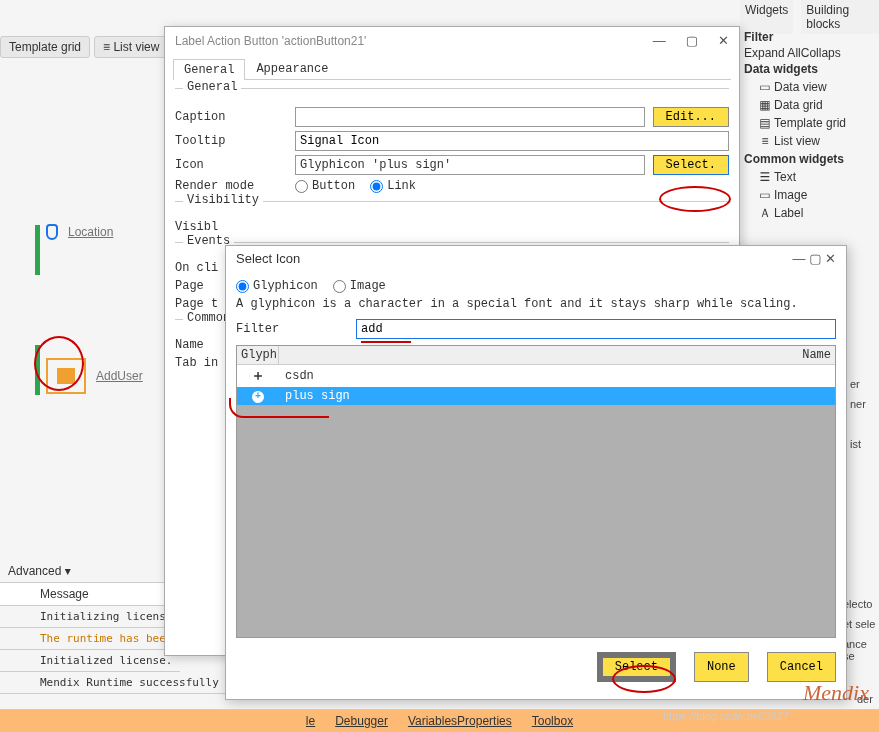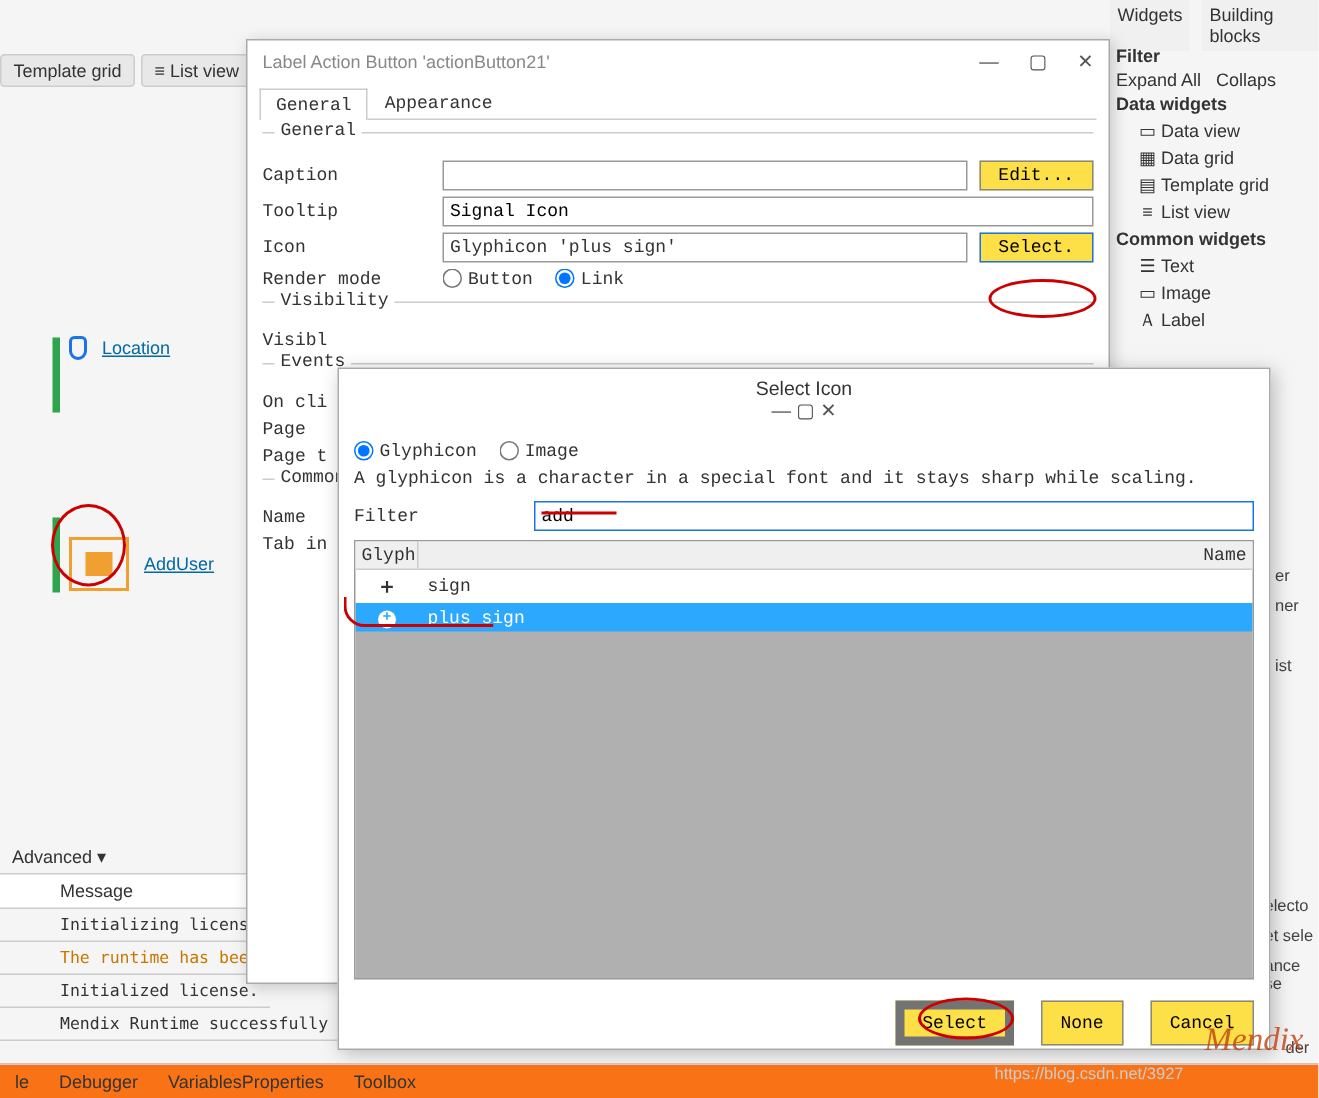--- a/index.html
+++ b/index.html
@@ -7,39 +7,39 @@
   
   .bg-tabs-top { position: absolute; top: 0; left: 740px; display: flex; gap: 8px; }
   .bg-tabs-top span { padding: 3px 5px; background: #f0f0f0; }
   
   .bg-toolbar { position: absolute; top: 36px; left: 0; display: flex; gap: 4px; align-items: center; }
   .bg-toolbar .item { background: #e8e8e8; padding: 3px 8px; border: 1px solid #ccc; border-radius: 3px; }
   
   .right-panel { position: absolute; top: 28px; left: 744px; width: 135px; }
   .right-panel .hdr { font-weight: bold; padding: 2px 0; }
   .right-panel .row { display: flex; align-items: center; gap: 2px; padding: 2px 0; }
-  .right-panel .ex { display: flex; gap: 10px; }
+  .right-panel .ex { display: flex; }
   .mini-icon { width: 14px; height: 14px; display: inline-flex; align-items: center; justify-content: center; margin-left: 14px; }
   
   .left-canvas { position: absolute; top: 210px; left: 0; width: 170px; }
   .canvas-item { display: flex; align-items: center; gap: 10px; margin: 10px; padding: 4px; }
   .canvas-icon-box { width: 40px; height: 36px; border: 2px solid #f0a030; display: flex; align-items: center; justify-content: center; }
   .orange-cal { width: 18px; height: 16px; background: #f0a030; }
   .blue-pin { width: 12px; height: 16px; border: 2px solid #1a73e8; border-radius: 6px 6px 10px 10px; }
-  .canvas-link { color: #0369a1; text-decoration: underline; cursor: pointer; text-align: right; }
+  .canvas-link { color: #737373; text-decoration: underline; cursor: pointer; text-align: right; }
   .green-bar { position: absolute; left: 35px; width: 5px; height: 50px; background: #2ea44f; }
   .circle-annot { position: absolute; border: 2px solid #c00; border-radius: 50%; width: 50px; height: 55px; }
   
   .bottom-panel { position: absolute; top: 560px; left: 0; width: 180px; }
   .bottom-panel .adv { padding: 4px 8px; }
   .bottom-panel .msg-hdr { padding: 4px 40px; font-weight: normal; background: #fff; border-top: 1px solid #ccc; border-bottom: 1px solid #ccc;}
   .bottom-panel .msg-row { padding: 4px 40px; border-bottom: 1px solid #ccc; font-family: monospace; font-size: 11px; white-space: nowrap; }
   .orange-text { color: #c77700; }
   
-  .bottom-tabs { position: absolute; bottom: 0; left: 0; right: 0; display: flex; justify-content: flex-start; background: #f97316; border-top: 1px solid #ccc; padding: 4px 10px; }
+  .bottom-tabs { position: absolute; bottom: 0; left: 0; right: 0; display: flex; justify-content: center; background: #fdba74; border-top: 1px solid #ccc; padding: 4px 10px; text-decoration: underline; }
   .bottom-tabs .left, .bottom-tabs .right { display: flex; gap: 20px; }
   .bottom-tabs span { cursor: pointer; }
   
   .dialog1 { position: absolute; top: 26px; left: 164px; width: 576px; height: 630px; background: #fff; border: 1px solid #aaa; box-shadow: 2px 2px 10px rgba(0,0,0,0.2); }
   .dialog1 .titlebar { display: flex; justify-content: space-between; align-items: center; padding: 6px 10px; color: #888; }
   .dialog1 .winbtns { display: flex; gap: 20px; }
   .winbtn { cursor: pointer; color: #555; font-size: 13px; }
   
   .tabs { display: flex; border-bottom: 1px solid #ccc; margin: 4px 8px 0 8px; font-family: 'Courier New', monospace; }
   .tabs .tab { padding: 3px 10px; cursor: pointer; border: 1px solid transparent; border-bottom: none; }
@@ -47,27 +47,27 @@
   
   .section { margin: 6px 10px; font-family: 'Courier New', monospace; font-size: 12px; }
   .fieldset-label { position: relative; border-top: 1px solid #ccc; margin-top: 8px; }
   .fieldset-label span { position: relative; top: -9px; left: 8px; background: #fff; padding: 0 4px; }
   .formrow { display: flex; align-items: center; margin: 4px 0; }
   .formrow .lbl { width: 120px; }
   .formrow input[type=text] { flex: 1; border: 1px solid #999; height: 20px; padding: 2px 4px; font-family: 'Courier New', monospace; font-size: 12px; }
   .btn { border: 1px solid #888; background: #fde047; padding: 2px 12px; font-family: 'Courier New', monospace; font-size: 12px; cursor: pointer; margin-left: 8px; }
   .readonly-field { flex: 1; border: 1px solid #999; height: 20px; padding: 2px 4px; background: #fff; font-family: 'Courier New', monospace; font-size: 12px; }
   .radio-group { display: flex; gap: 15px; align-items: center; }
-  .radio-group label { display: flex; align-items: flex-start; gap: 4px; }
+  .radio-group label { display: flex; align-items: flex-end; gap: 4px; }
   
   .oval { position: absolute; border: 2px solid #c00; border-radius: 50%; }
   .dialog1 .oval-select { top: 159px; left: 494px; width: 72px; height: 26px; }
   
   .dialog2 { position: absolute; top: 245px; left: 225px; width: 622px; height: 455px; background: #fff; border: 1px solid #aaa; box-shadow: 2px 2px 12px rgba(0,0,0,0.25); }
-  .dialog2 .titlebar { display: flex; justify-content: space-between; align-items: center; padding: 5px 10px; font-size: 13px; flex-direction: column; }
+  .dialog2 .titlebar { display: flex; justify-content: space-between; align-items: center; padding: 5px 10px; font-size: 13px; }
   .dialog2 .content { padding: 8px 10px; font-family: 'Courier New', monospace; font-size: 12px; }
   .dialog2 .infotext { margin: 4px 0 8px 0; }
   .dialog2 .filter-row { display: flex; align-items: center; margin: 6px 0; }
   .dialog2 .filter-row .lbl { width: 120px; }
   .dialog2 input.filter { flex: 1; border: 1px solid #1a73e8; height: 20px; padding: 2px 4px; font-family: 'Courier New', monospace; font-size: 12px; }
   .icon-grid { border: 1px solid #999; }
   .icon-grid .hdr-row { display: flex; background: #efefef; border-bottom: 1px solid #ccc; font-family: 'Courier New', monospace; text-align: right; }
   .icon-grid .hdr-row .col1 { width: 42px; padding: 2px 4px; border-right: 1px solid #ccc; }
   .icon-grid .hdr-row .col2 { padding: 2px 4px; flex: 1; }
   .icon-grid .body { height: 272px; background: #b0b0b0; overflow: auto; }
@@ -276,21 +276,21 @@
       <input class="filter" type="text" value="add" style="">
     </div>
     <div class="icon-grid">
       <div class="hdr-row">
         <div class="col1">Glyph</div>
         <div class="col2">Name</div>
       </div>
       <div class="body">
         <div class="datarow">
           <div class="g"><span class="plus-glyph">＋</span></div>
-          <div class="n">sign</div>
+          <div class="n">csdn</div>
         </div>
         <div class="datarow sel">
           <div class="g"><span class="plus-circle">+</span></div>
           <div class="n">plus sign</div>
         </div>
       </div>
     </div>
   </div>
   <div class="buttons-row">
     <button class="btn" style="border:6px solid #737373;">Select</button>

